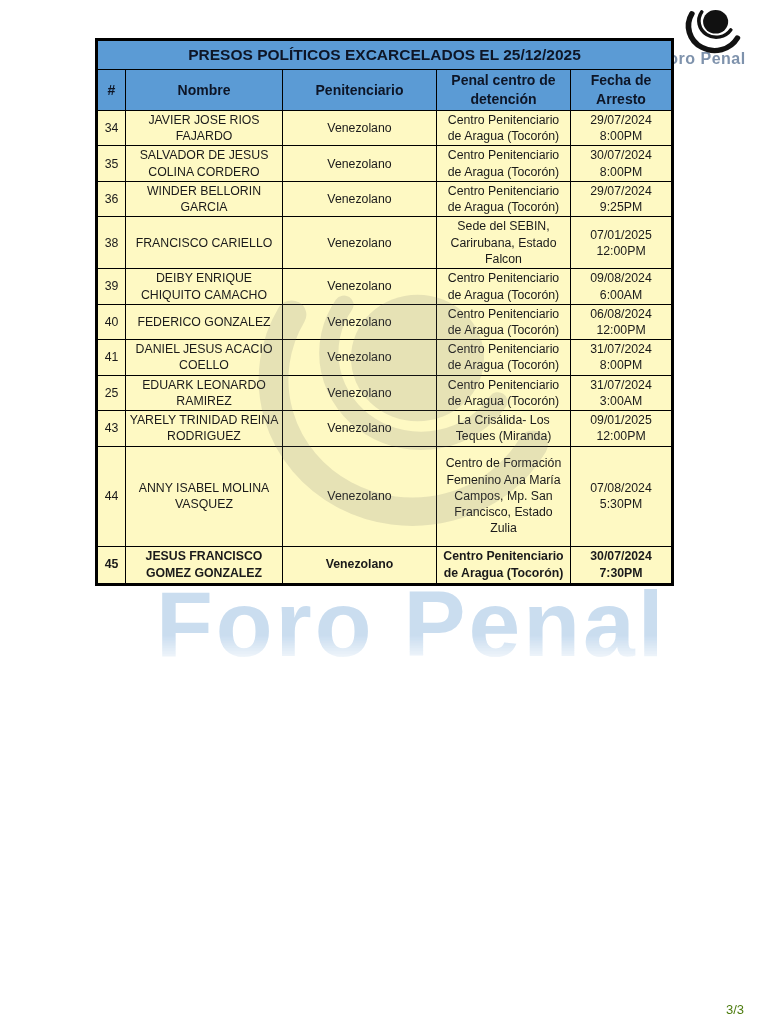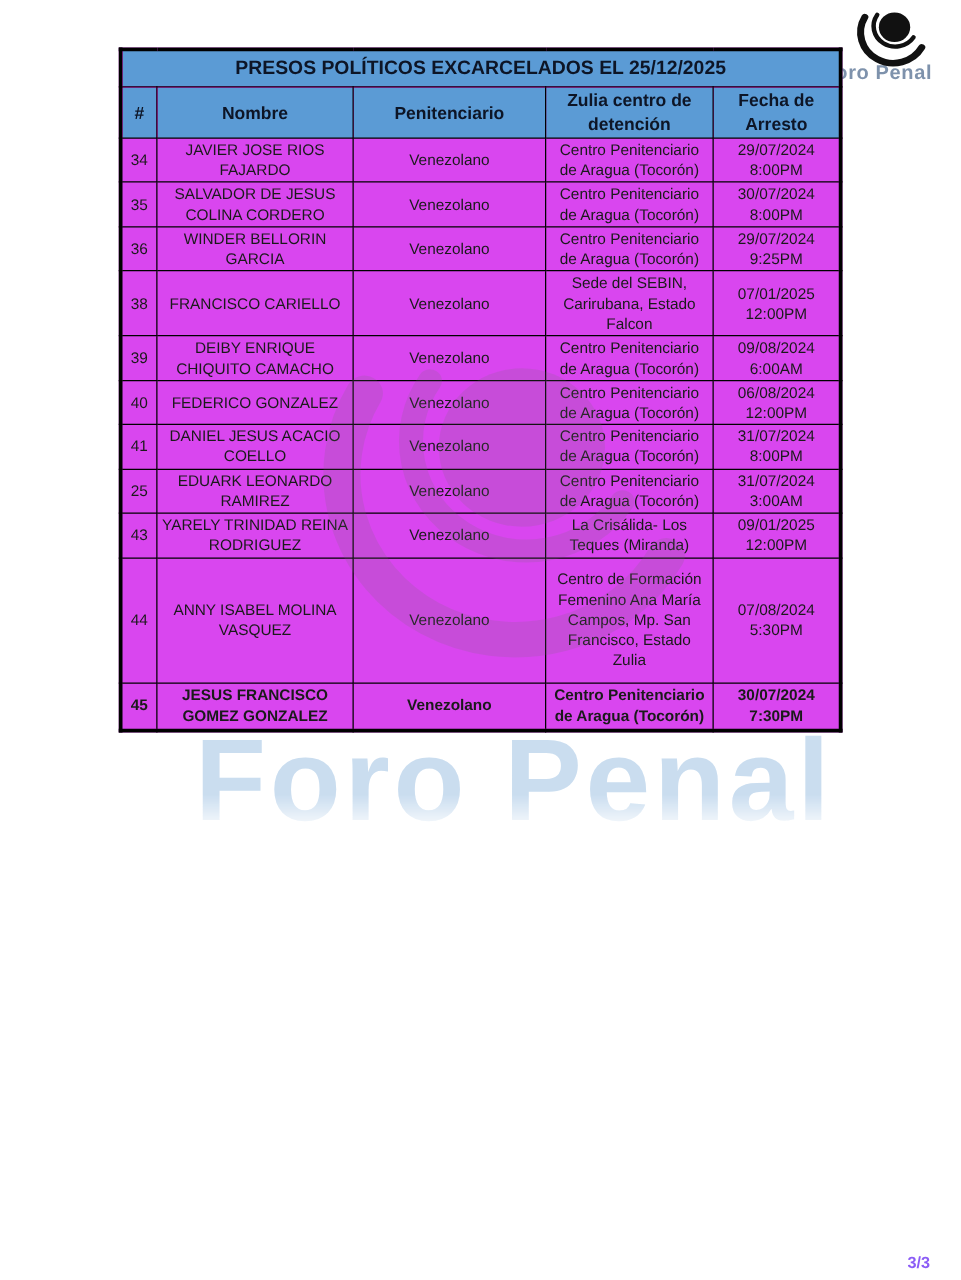--- a/index.html
+++ b/index.html
@@ -66,21 +66,21 @@
   .tbl-wrap {
     position: absolute;
     left: 95px;
     top: 38px;
     z-index: 1;
   }
   table.prisoners {
     border-collapse: collapse;
     table-layout: fixed;
     width: 578px;
-    background: #d946ef;
+    background: #fef9c3;
     border: 3px solid #000;
   }
   table.prisoners th, table.prisoners td {
     border: 1.5px solid #000;
     text-align: center;
     vertical-align: middle;
     padding: 1px 3px;
     overflow: hidden;
   }
   .title-row th {
@@ -109,22 +109,22 @@
   tr.h52 { height: 52px; }
   tr.h100 { height: 100px; }
   tr.h38 { height: 38px; font-weight: bold; }
 
   
   .page-num {
     position: absolute;
     left: 726px;
     top: 1002px;
     font-size: 13px;
-    font-weight: bold;
-    color: #8b5cf6;
+    font-weight: normal;
+    color: #4d7c0f;
   }
 </style>
 </head>
 <body>
 
 <div class="page">
 
   <div class="wm-text">Foro Penal</div>
 
   <div class="brand-name">Foro Penal</div>
@@ -145,21 +145,21 @@
           <col style="width:102px">
       </colgroup>
       <tbody>
           <tr class="title-row">
         <th colspan="5">PRESOS POLÍTICOS EXCARCELADOS EL 25/12/2025</th>
       </tr>
       <tr class="head-row">
         <th>#</th>
         <th>Nombre</th>
         <th>Penitenciario</th>
-        <th>Zulia centro de detención</th>
+        <th>Penal centro de detención</th>
         <th>Fecha de Arresto</th>
       </tr>
 
       <tr class="h35">
         <td>34</td>
         <td>JAVIER JOSE RIOS FAJARDO</td>
         <td>Venezolano</td>
         <td>Centro Penitenciario de Aragua (Tocorón)</td>
         <td>
           <div>29/07/2024</div>

